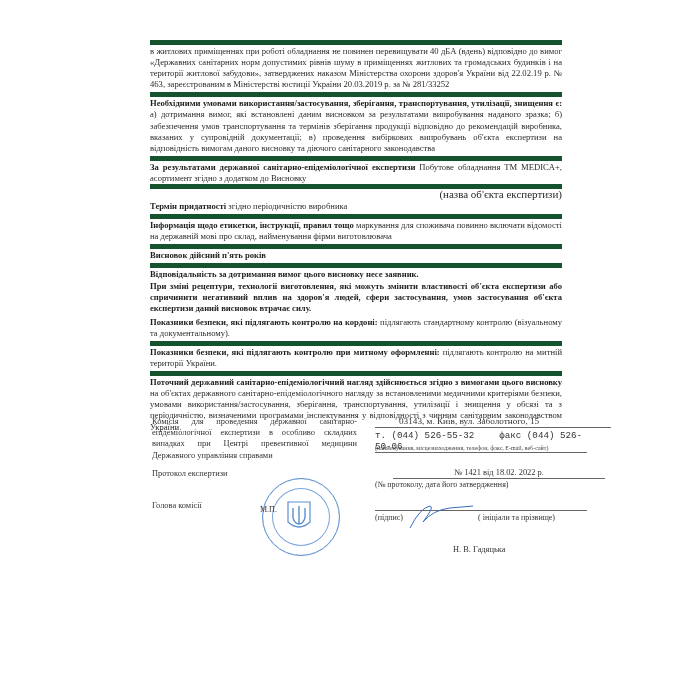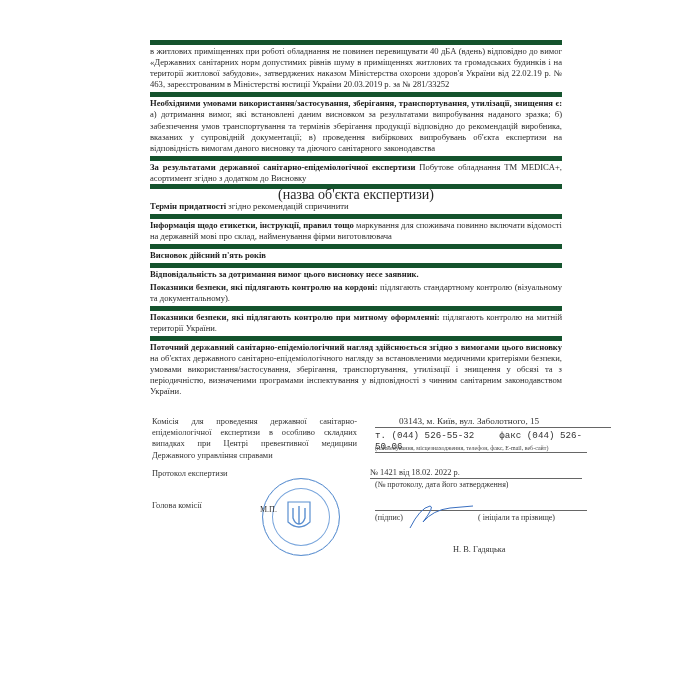--- a/index.html
+++ b/index.html
@@ -2,21 +2,21 @@
 <html><head>
 <meta charset="utf-8">
 <style>
   html, body { margin:0; padding:0; background:#ffffff; }
   body { width:700px; height:700px; position:relative; overflow:hidden;
          font-family:"Liberation Serif", "DejaVu Serif", serif; color:#2a2a2a; }
   .page { position:absolute; left:150px; top:0; width:412px; }
   .sect { font-size:8.6px; line-height:11.1px; text-align:justify; padding:1px 0 2px 0; }
   .hr { border-top:5px solid #14532d; }
   b { font-weight:bold; color:#1f1f1f; }
-  .caption { font-size:14px; text-align:center; line-height:11px; }
+  .caption { font-size:11px; text-align:right; line-height:11px; }
   .bottom { position:absolute; font-size:8.4px; line-height:11.2px; color:#333; }
   .small { font-size:6px; color:#444; }
   .uline { border-bottom:1px solid #666; }
   .stamp { position:absolute; left:262px; top:478px; width:76px; height:76px; border-radius:50%;
            border:1.2px solid #5b8fd0; box-shadow: inset 0 0 0 9px #fff, inset 0 0 0 10px #7aa6dc; }
   .stamp-text { position:absolute; left:260px; top:505px; font-size:8px; color:#333; }
   .trident { position:absolute; left:286px; top:500px; width:26px; height:32px; }
   .sig { position:absolute; left:405px; top:500px; width:70px; height:30px; }
 </style>
 </head>
@@ -33,35 +33,38 @@
     <b>Необхідними умовами використання/застосування, зберігання, транспортування, утилізації, знищення є:</b><span> а) дотримання вимог, які встановлені даним висновком за результатами випробування наданого зразка; б) забезпечення умов транспортування та термінів зберігання продукції відповідно до рекомендацій виробника, вказаних у супровідній документації; в) проведення вибіркових випробувань об'єкта експертизи на відповідність вимогам даного висновку та діючого санітарного законодавства</span>
   </div>
 
   <div class="sect hr" style="padding-bottom:0">
     <b>За результатами державної санітарно-епідеміологічної експертизи</b><span> Побутове обладнання ТМ MEDICA+, асортимент згідно з додатком до Висновку</span>
   </div>
   <div class="caption hr">(назва об'єкта експертизи)</div>
 
 
   <div class="sect">
-    <b>Термін придатності</b><span> згідно рекомендацій спричинити</span>
+    <b>Термін придатності</b><span> згідно періодичністю виробника</span>
   </div>
 
   <div class="sect hr">
     <b>Інформація щодо етикетки, інструкції, правил тощо</b><span> маркування для споживача повинно включати відомості на державній мові про склад, найменування фірми виготовлювача</span>
   </div>
 
   <div class="sect hr">
     <b>Висновок дійсний п'ять років</b>
   </div>
 
   <div class="sect hr" style="padding-bottom:0">
     <b>Відповідальність за дотримання вимог цього висновку несе заявник.</b>
   </div>
 
+  <div class="sect" style="padding-top:0">
+    <b>При зміні рецептури, технології виготовлення, які можуть змінити властивості об'єкта експертизи або спричинити негативний вплив на здоров'я людей, сфери застосування, умов застосування об'єкта експертизи даний висновок втрачає силу.</b>
+  </div>
 
   <div class="sect">
     <b>Показники безпеки, які підлягають контролю на кордоні:</b><span> підлягають стандартному контролю (візуальному та документальному).</span>
   </div>
 
   <div class="sect hr">
     <b>Показники безпеки, які підлягають контролю при митному оформленні:</b><span> підлягають контролю на митній території України.</span>
   </div>
 
   <div class="sect hr">
@@ -73,21 +76,21 @@
 
 <div class="bottom uline" style="left:375px; top:416px; width:212px; font-size:9.2px;padding-left:24px;">03143, м. Київ, вул. Заболотного, 15</div>
 <div class="bottom uline" style="left:375px; top:430px; width:212px; font-size:9.2px;font-family:Liberation Mono, monospace;">
   <span>т. (044) 526-55-32</span>
   <span style="display:inline-block;width:14px"></span>
   <span>факс (044) 526-50-06</span>
 </div>
 <div class="bottom small" style="left:375px; top:443px; width:215px;">(найменування, місцезнаходження, телефон, факс, E-mail, веб-сайт)</div>
 
 <div class="bottom" style="left:152px; top:468px;text-align:center;">Протокол експертизи</div>
-<div class="bottom uline" style="left:370px; top:467px; width:212px;">№ 1421 від 18.02. 2022 р.</div>
+<div class="bottom uline" style="left:393px; top:467px; width:212px;text-align:center;">№ 1421 від 18.02. 2022 р.</div>
 <div class="bottom" style="left:375px; top:479px; font-size:8px;">(№ протоколу, дата його затвердження)</div>
 
 <div class="bottom" style="left:152px; top:500px;">Голова комісії</div>
 
 <div class="stamp"></div>
 <svg class="trident" viewBox="0 0 26 32">
   <path d="M2 2 L24 2 L24 22 Q13 32 2 22 Z" fill="none" stroke="#5b8fd0" stroke-width="1.2"></path>
   <path d="M13 6 L13 24 M7 8 L7 18 Q9 24 13 24 Q17 24 19 18 L19 8" fill="none" stroke="#5b8fd0" stroke-width="1.4"></path>
 </svg>
 <div class="stamp-text">М.П.</div>

